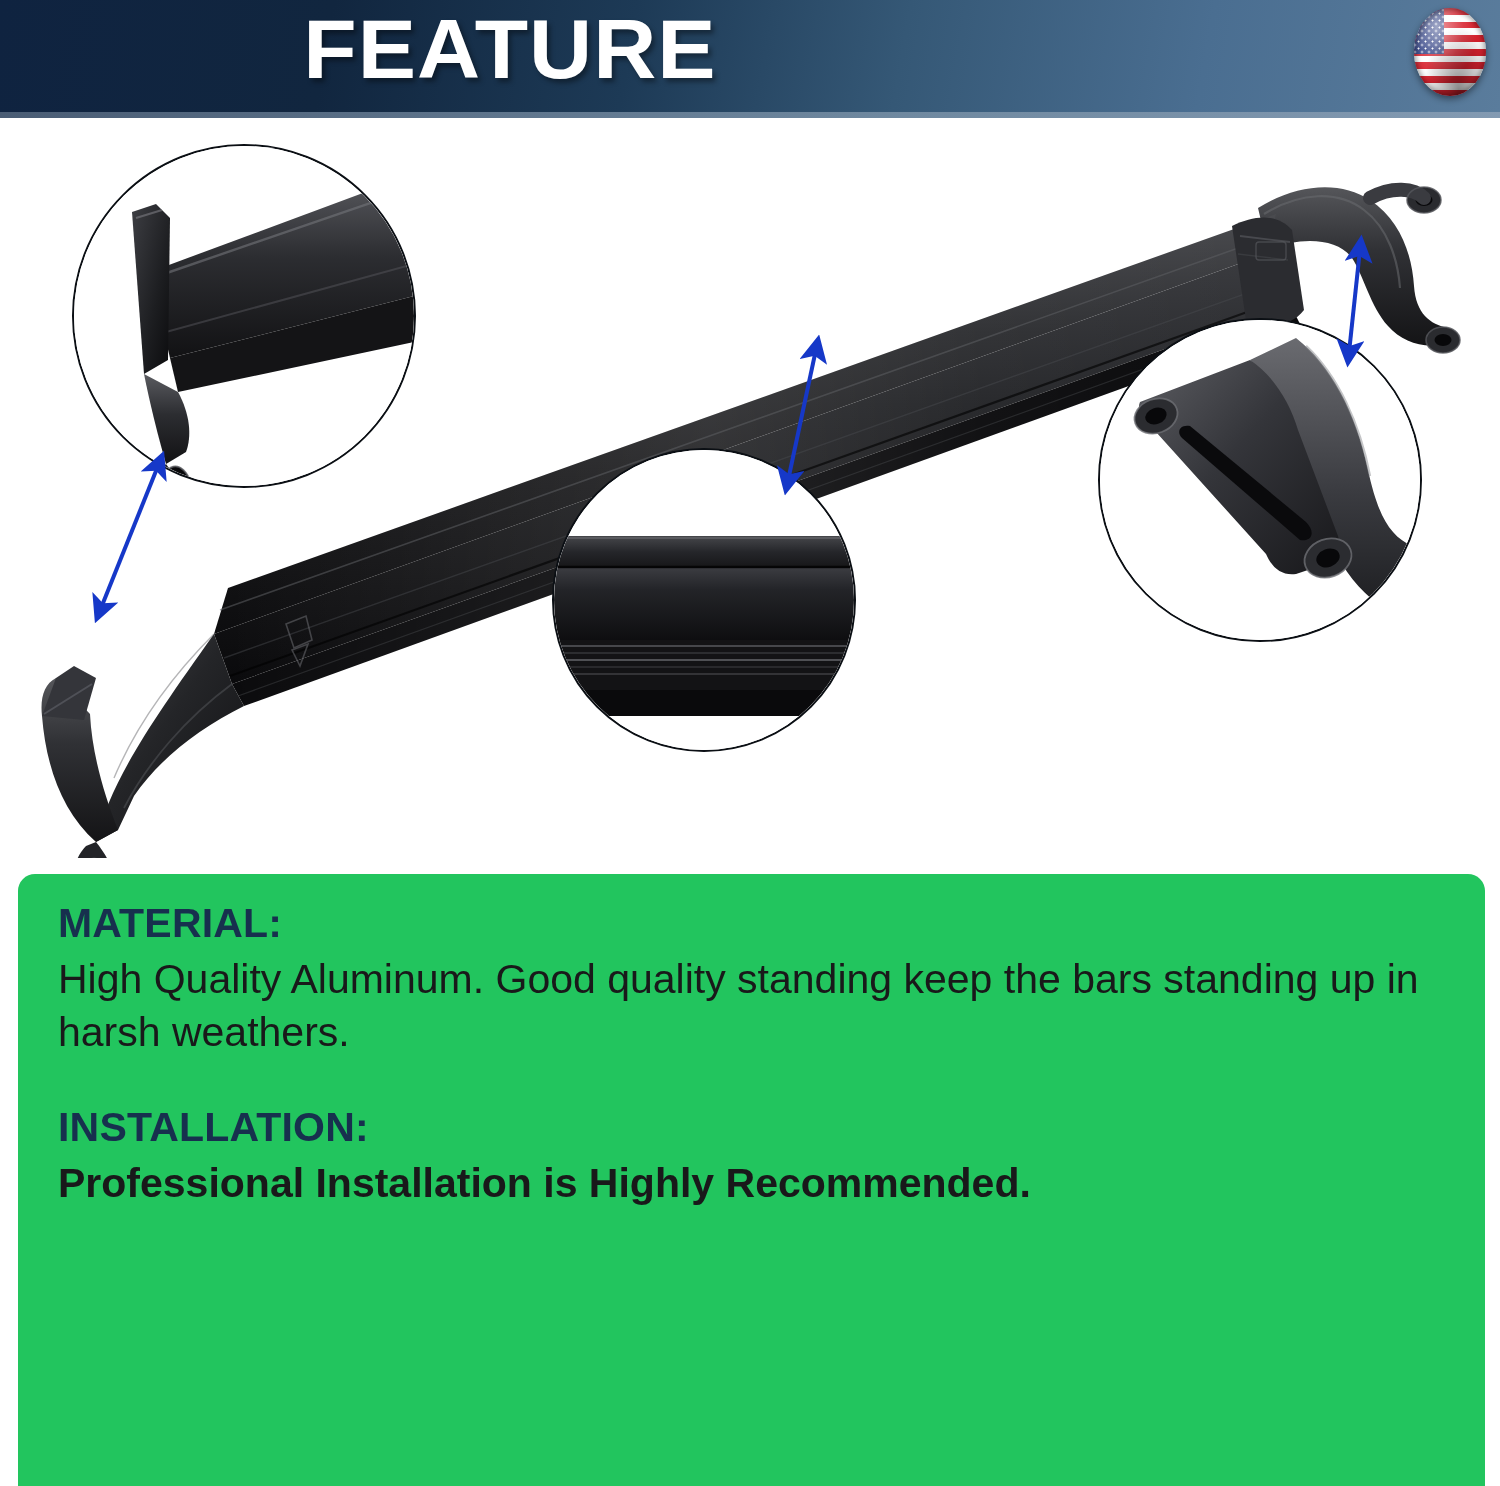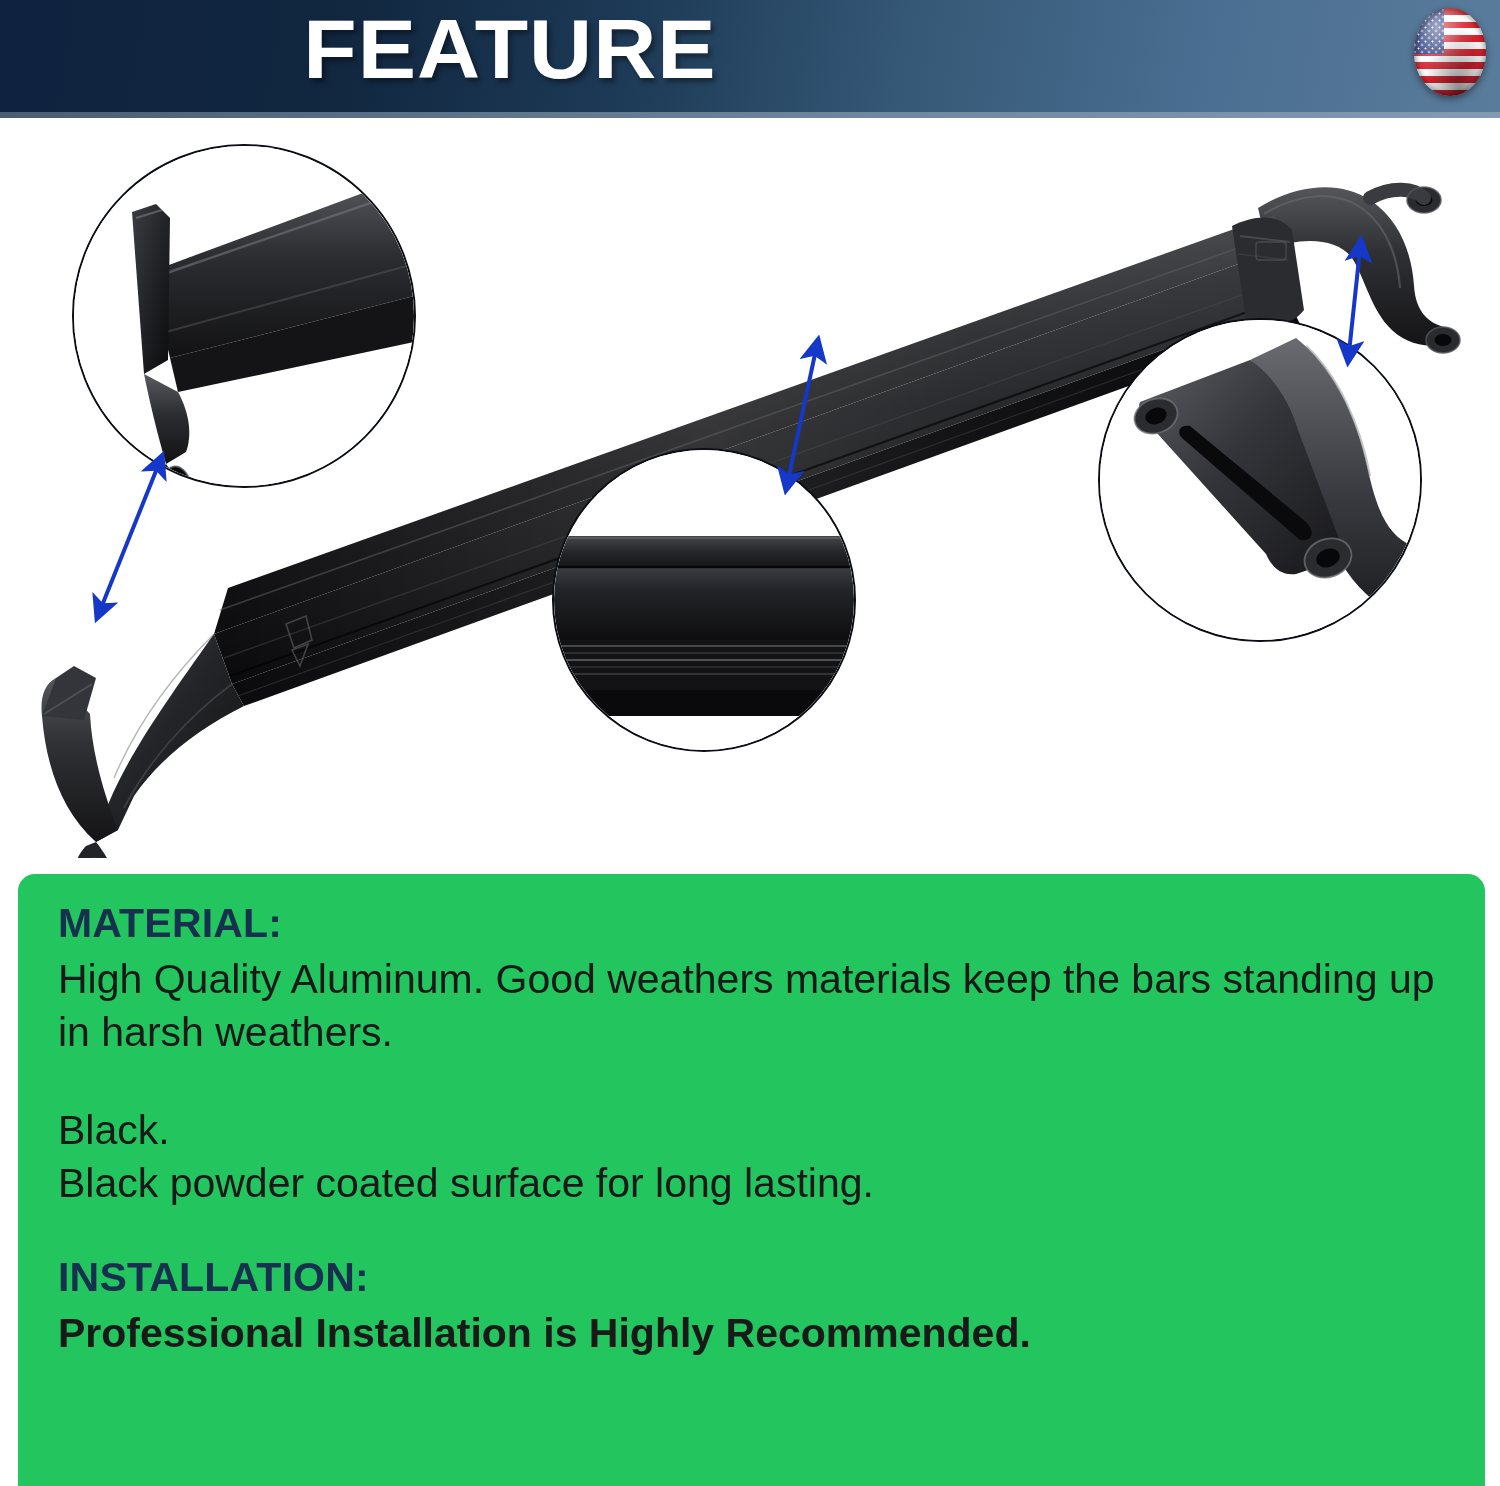--- a/index.html
+++ b/index.html
@@ -420,26 +420,24 @@
       <line x1="818" y1="222" x2="786" y2="372" stroke="#1638c8" stroke-width="4" marker-start="url(#atail)" marker-end="url(#ahead)"></line>
 
       <line x1="1361" y1="122" x2="1348" y2="244" stroke="#1638c8" stroke-width="4" marker-start="url(#atail)" marker-end="url(#ahead)"></line>
     </svg>
   </div>
 
   <div id="spec-panel">
 
     <div class="spec-block">
       <div class="spec-heading">MATERIAL:</div>
-      <div class="spec-body" style="white-space: pre-line;">High Quality Aluminum. Good weathers materials keep the bars standing up in harsh weathers.</div>
+      <div class="spec-body" style="white-space: pre-line;">High Quality Aluminum. Good quality standing keep the bars standing up in harsh weathers.</div>
     </div>
 
     <div class="spec-block">
-      <div class="spec-body" style="white-space: pre-line;">Black.
-Black powder coated surface for long lasting.</div>
     </div>
 
     <div class="spec-block">
       <div class="spec-heading">INSTALLATION:</div>
       <div class="spec-body" style="white-space: pre-line; font-weight: bold;">Professional Installation is Highly Recommended.</div>
     </div>
 
   </div>
 
 </div>

